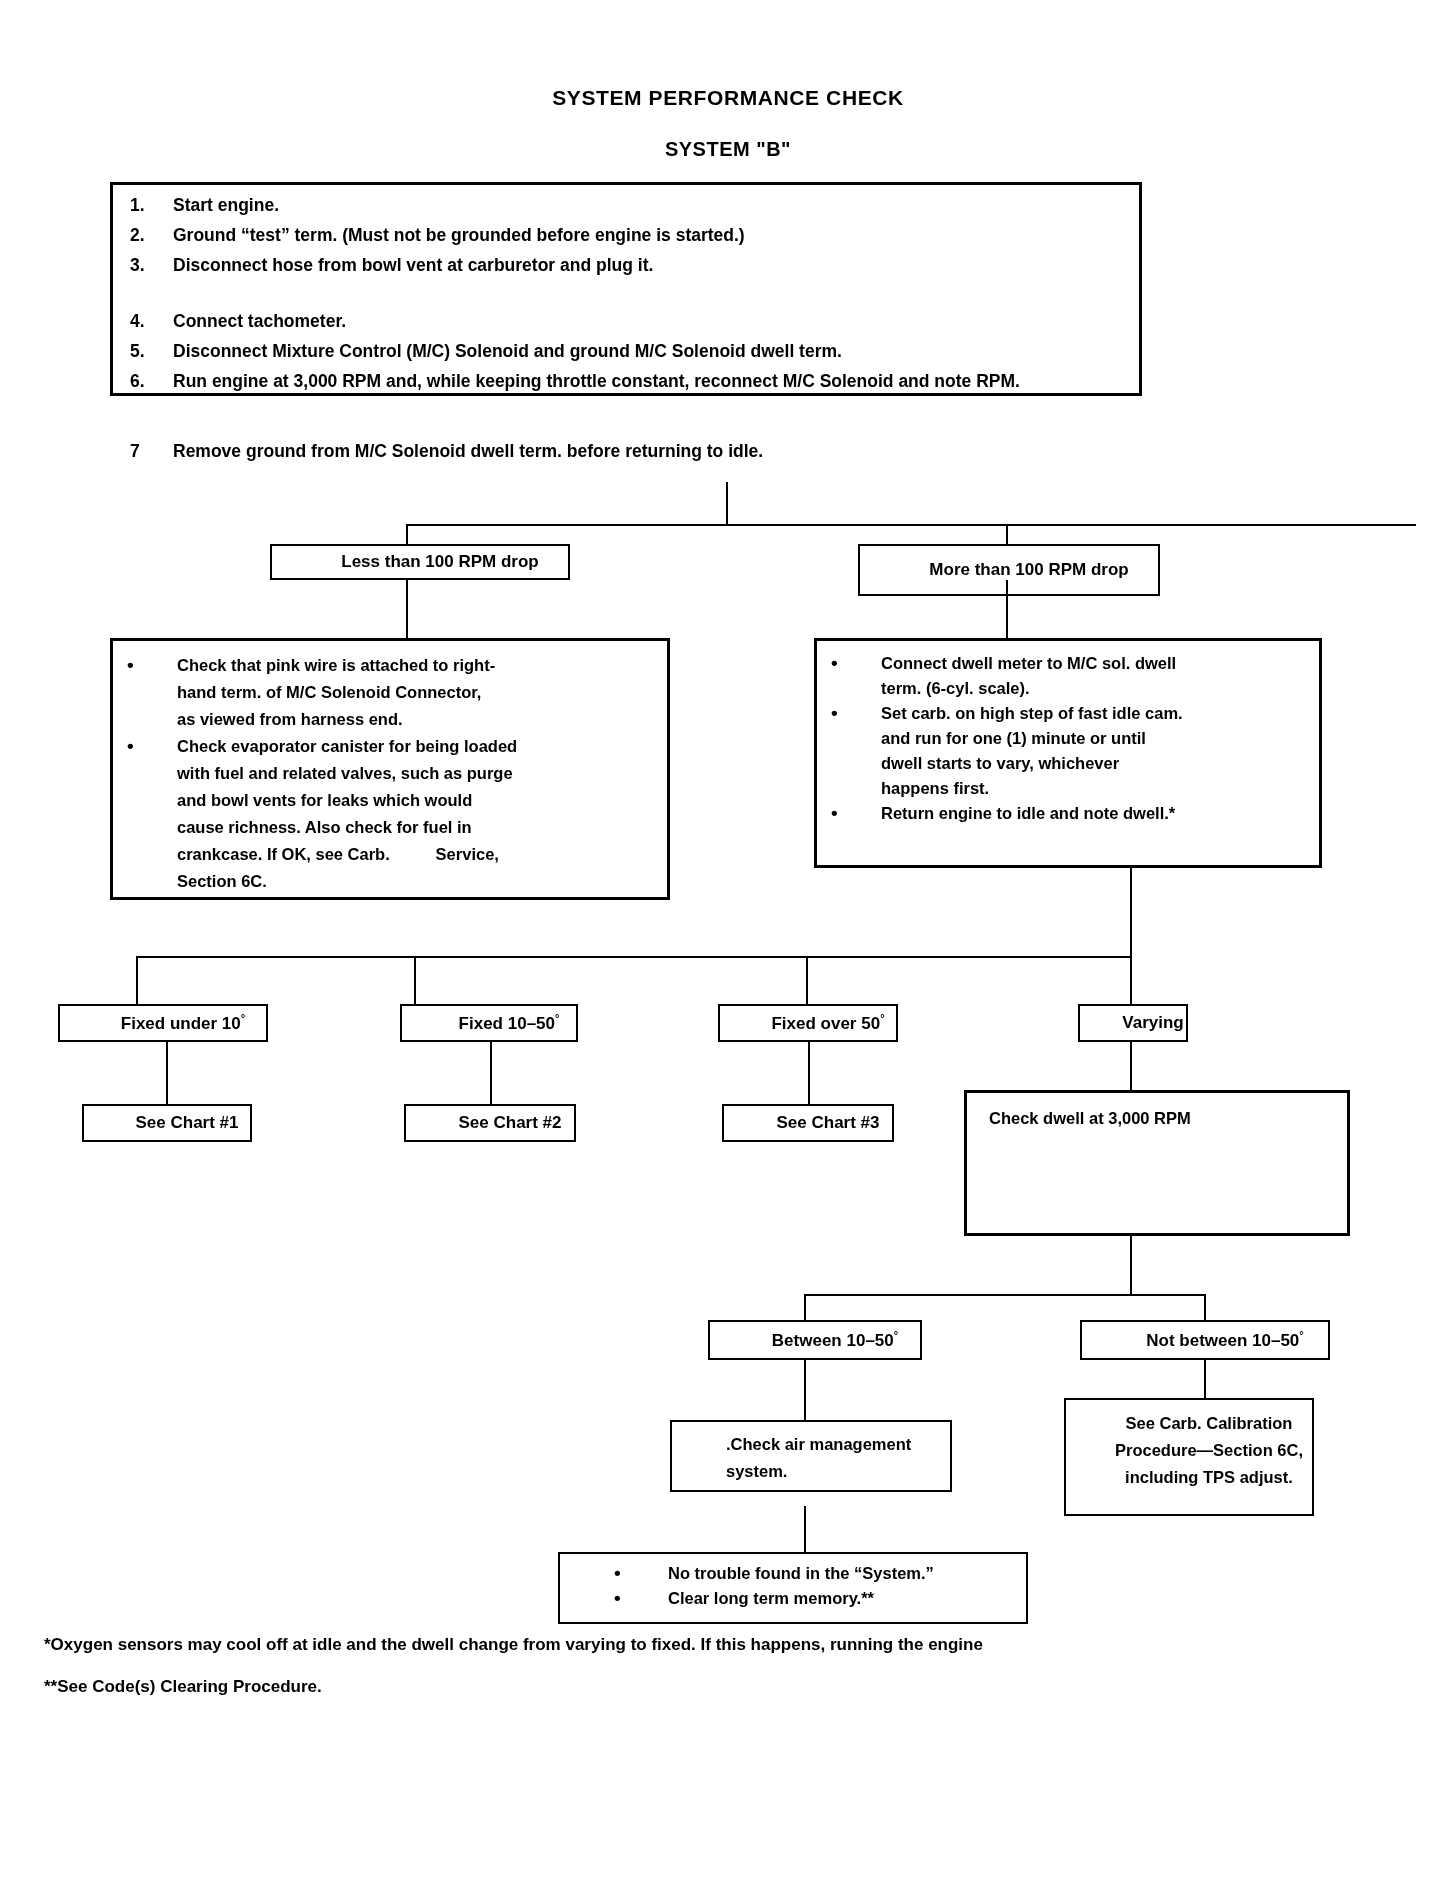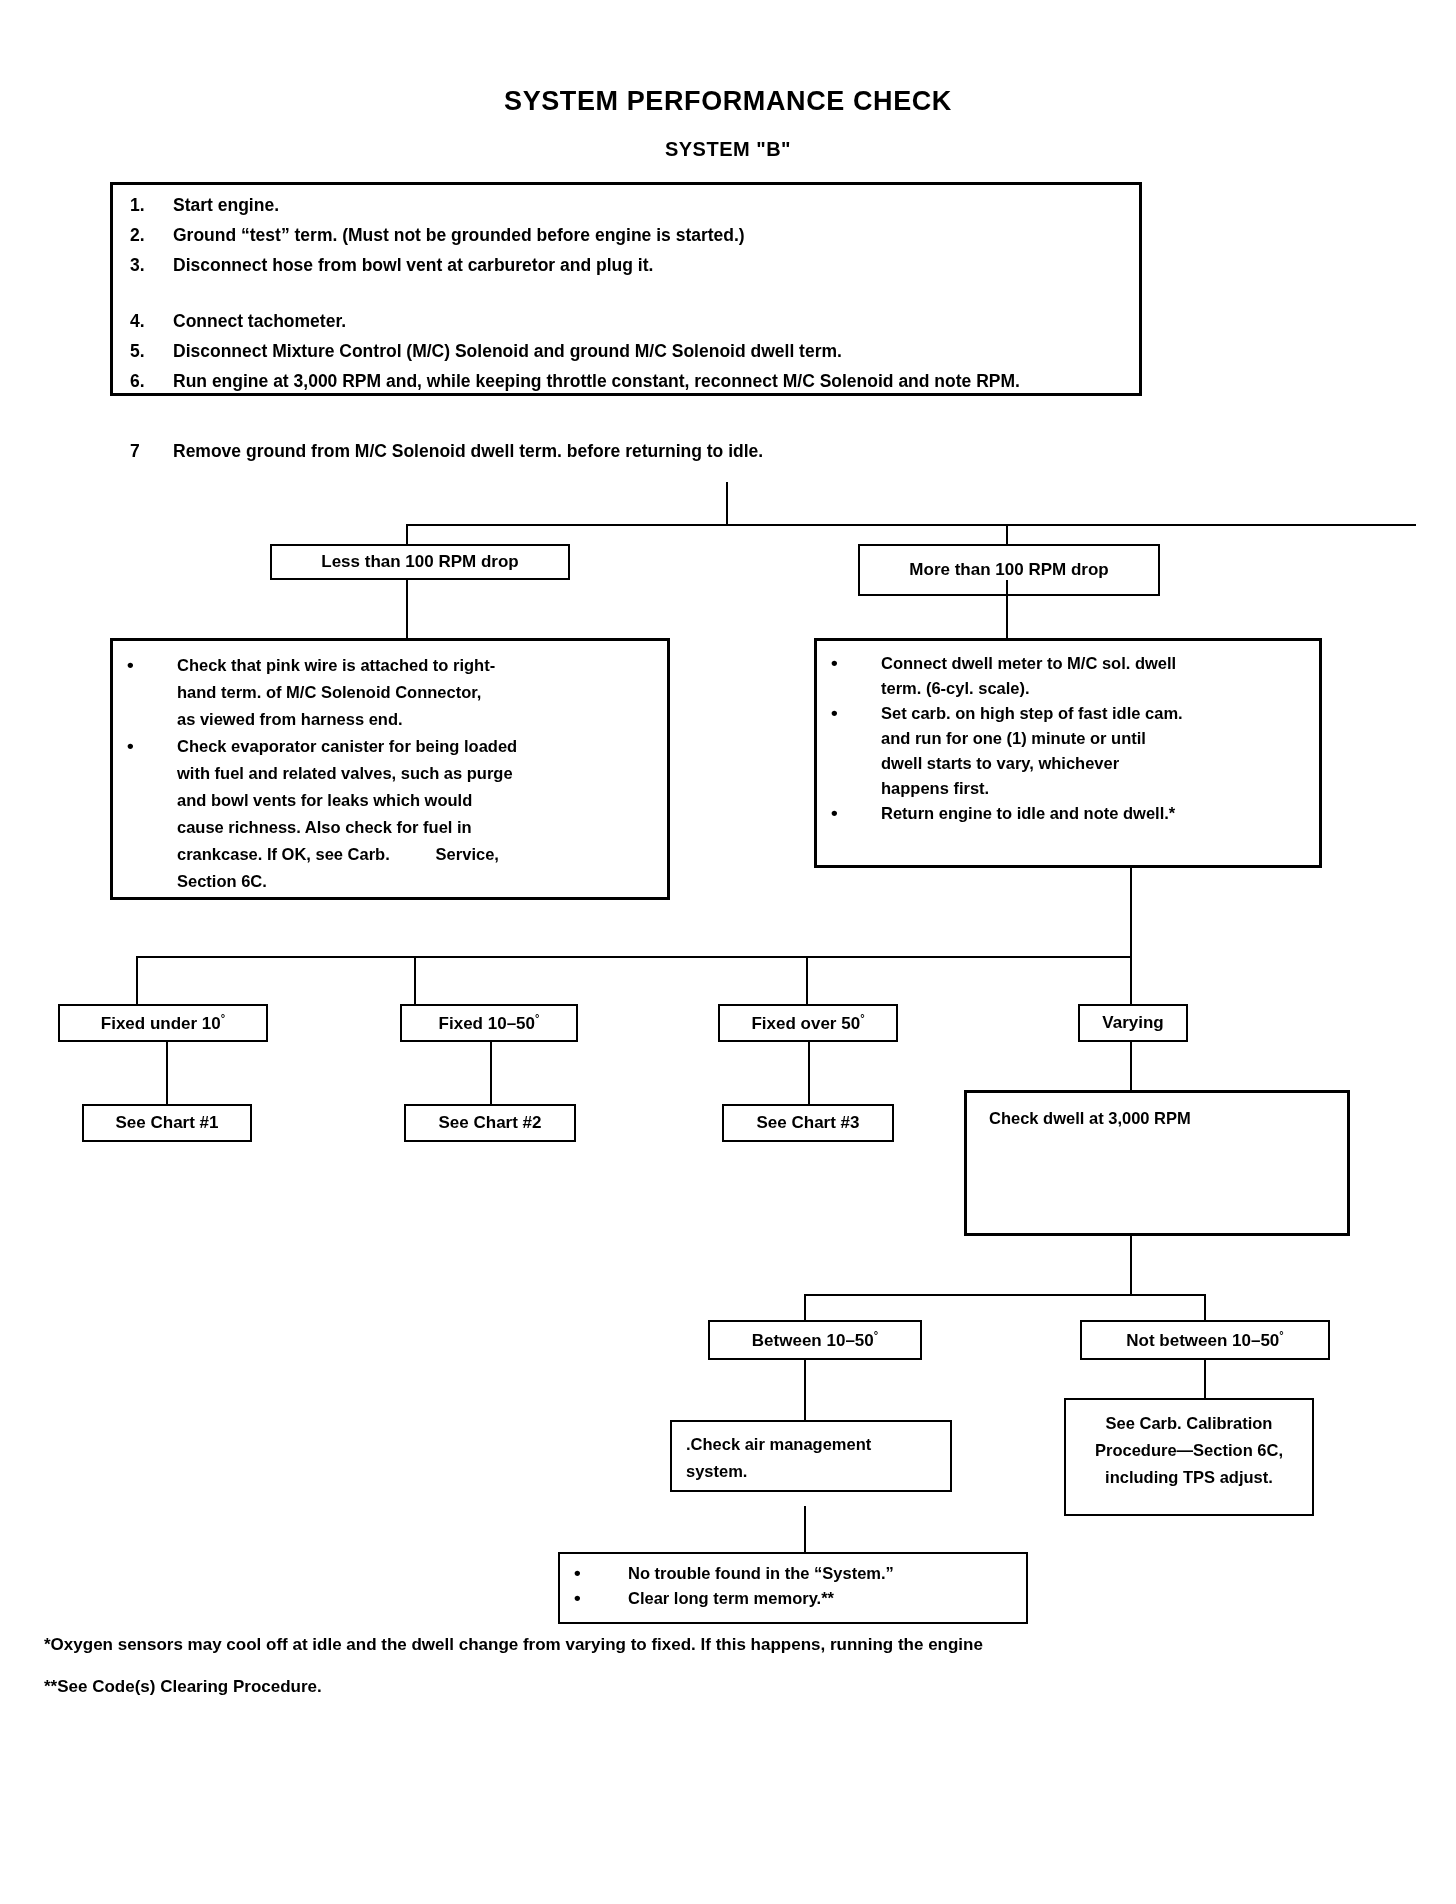--- a/index.html
+++ b/index.html
@@ -20,42 +20,42 @@
     position: absolute;
     inset: 0;
   }
 
   
   .title-main {
     position: absolute;
     left: 0; right: 0;
     top: 86px;
     text-align: center;
-    font-size: 27px;
+    font-size: 21px;
     font-weight: 700;
     letter-spacing: 0.6px;
   }
   .title-sub {
     position: absolute;
     left: 0; right: 0;
     top: 138px;
     text-align: center;
     font-size: 20px;
     font-weight: 700;
     letter-spacing: 0.5px;
   }
 
   
   .box {
     position: absolute;
     border: 3px solid #000;
     background: #fff;
     box-sizing: border-box;
   }
-  .box.thin { border-width: 2px; }
+  .box.thin { border-width: 2px; padding-left: 40px; }
 
   
   .ln {
     position: absolute;
     background: #000;
   }
   .lv { width: 2px; }
   .lh { height: 2px; }
 
   

